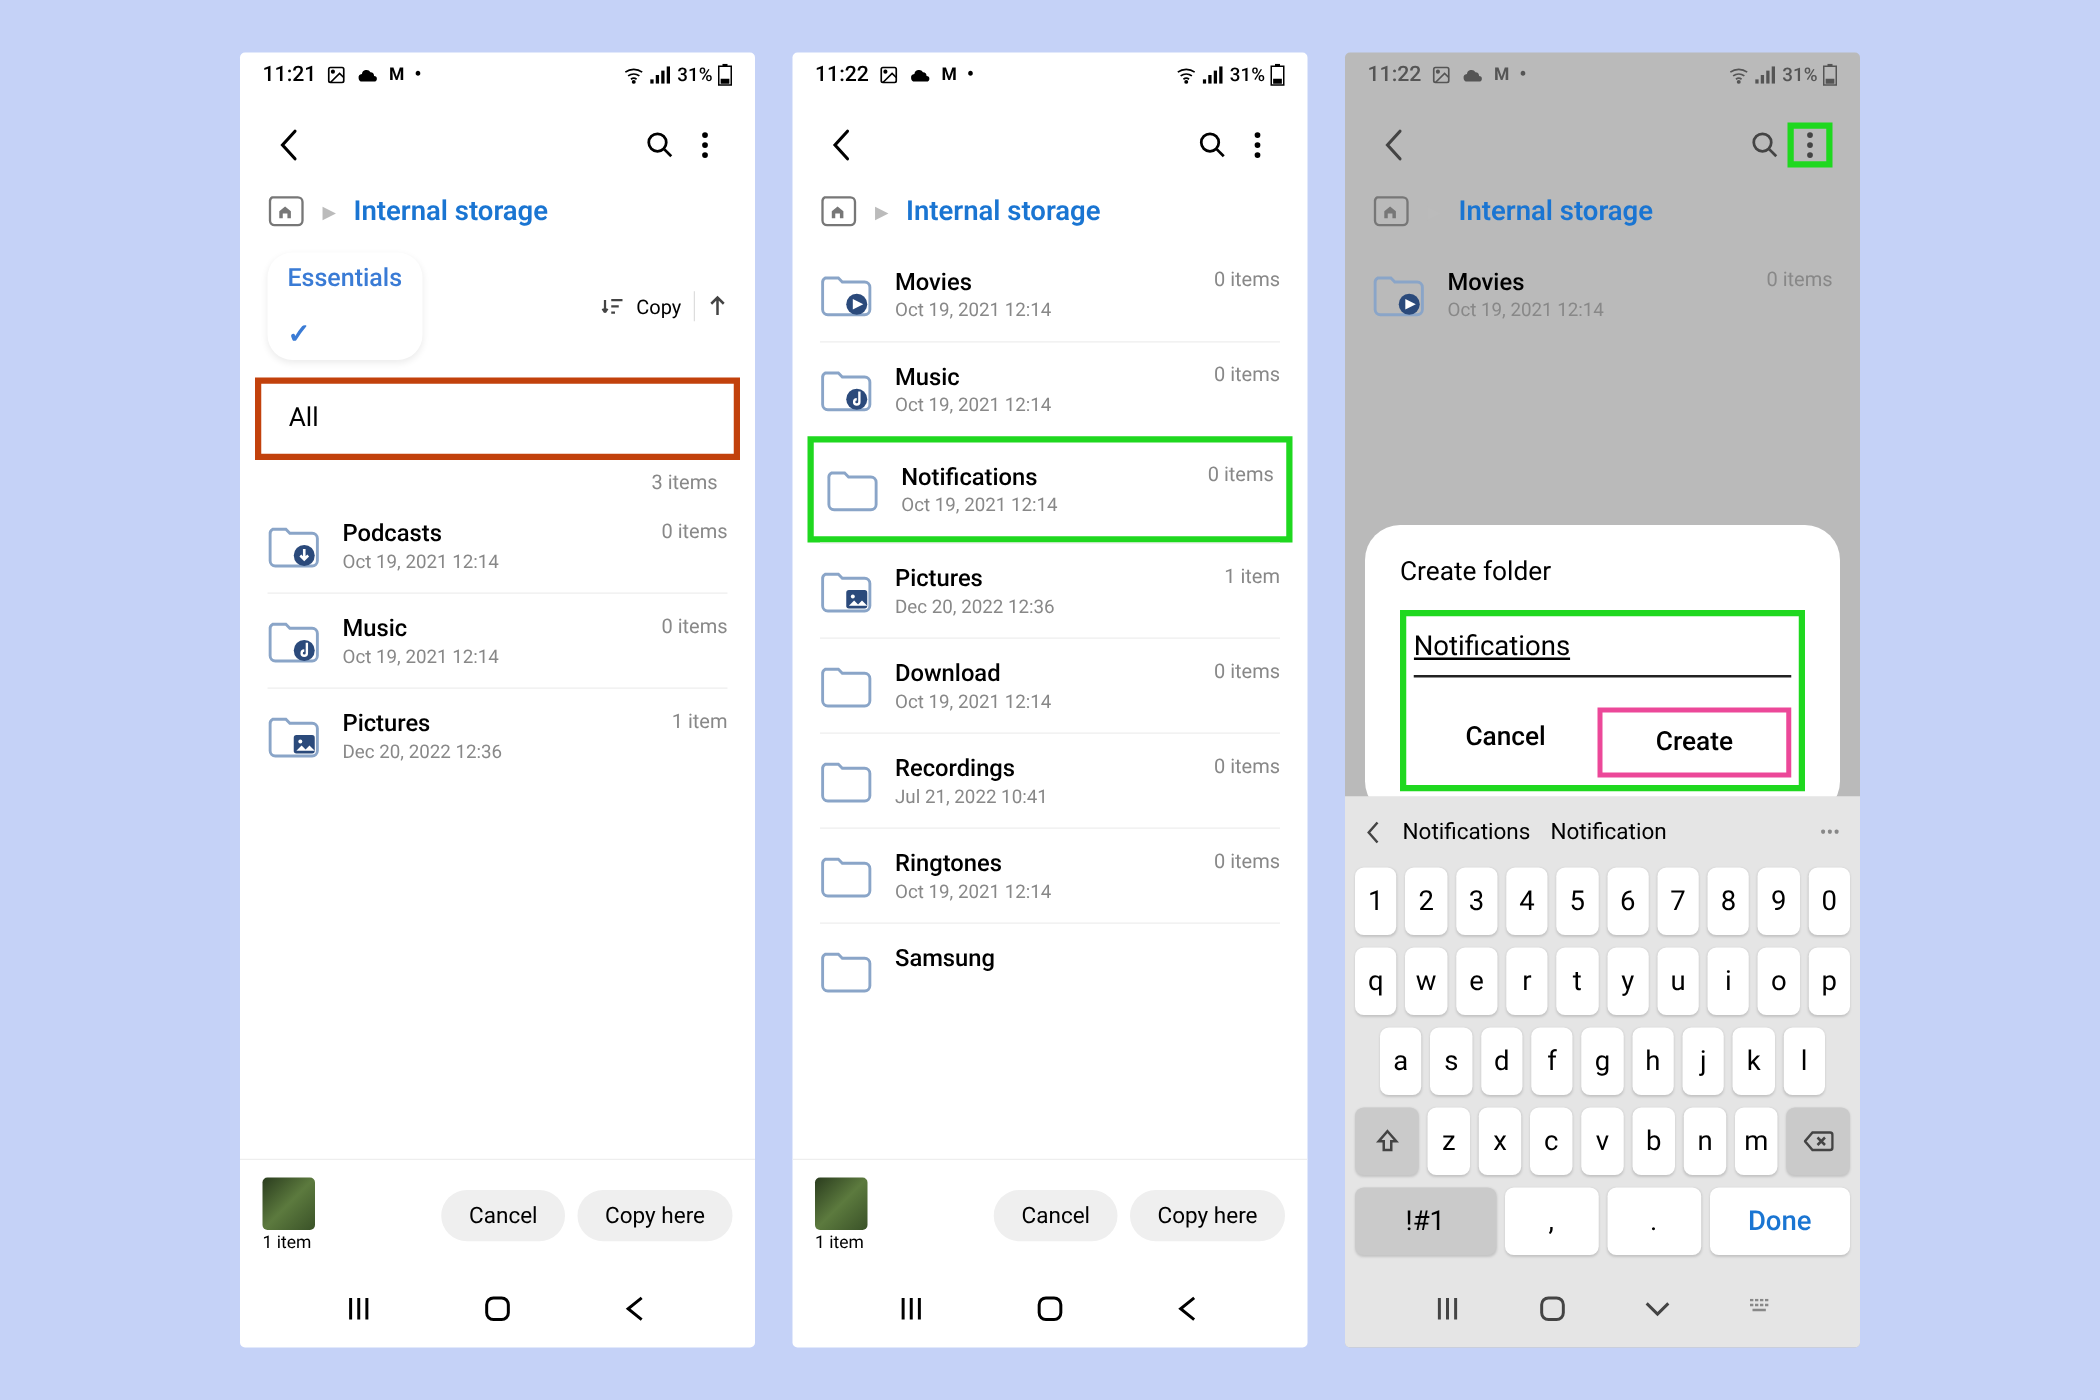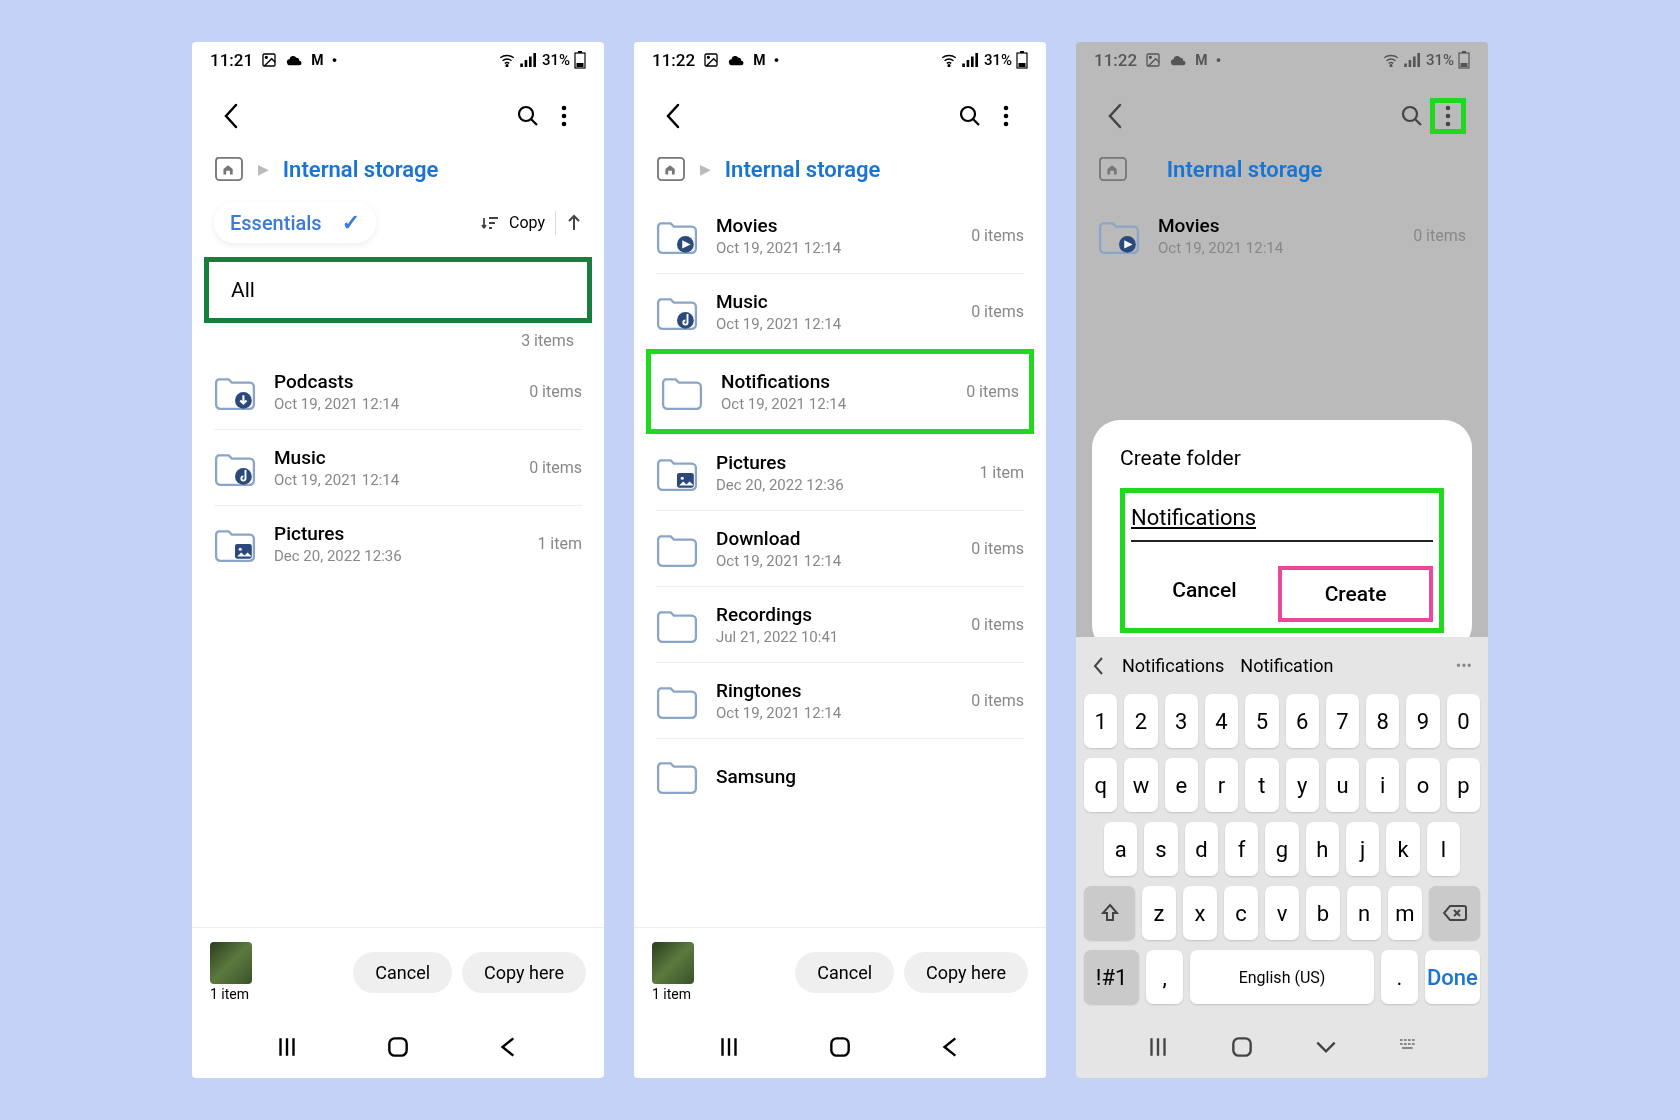--- a/index.html
+++ b/index.html
@@ -16,31 +16,31 @@
 .topbar{display:flex;align-items:center;padding:22px 22px 12px 22px;}
 .topbar .spacer{flex:1;}
 .iconbtn{width:36px;height:36px;display:flex;align-items:center;justify-content:center;}
 
 .breadcrumb-row{display:flex;align-items:center;padding:10px 22px;gap:14px;}
 .breadcrumb-row .home{width:30px;height:26px;}
 .breadcrumb-row .arrow{color:#bbb;font-size:14px;}
 .breadcrumb-link{color:#1a75d2;font-size:22px;font-weight:600;}
 
 .filter-row{display:flex;align-items:center;padding:10px 22px;}
-.chip{display:flex;align-items:center;gap:20px;padding:8px 16px;border-radius:20px;box-shadow:0 2px 6px rgba(0,0,0,0.08);}
+.chip{display:flex;gap:20px;padding:8px 16px;border-radius:20px;box-shadow:0 2px 6px rgba(0,0,0,0.08);flex-direction:column;}
 .chip-label{color:#3a7bd5;font-size:20px;font-weight:500;}
 .chip-check{color:#3a7bd5;font-size:22px;font-weight:bold;}
 .filter-row .spacer{flex:1;}
 .sort-group{display:flex;align-items:center;gap:10px;}
 .divider-v{width:1px;height:24px;background:#ddd;}
 
-.all-row{padding:16px 22px;border:5px solid #15803d;margin:4px 12px 0 12px;font-size:21px;}
+.all-row{padding:16px 22px;border:5px solid #c2410c;margin:4px 12px 0 12px;font-size:21px;}
 
 .folder-list{flex:1;overflow:hidden;padding:0 22px;}
-.folder-row{display:flex;align-items:center;padding:16px 0;border-top:1px solid #eee;gap:18px;}
+.folder-row{display:flex;padding:16px 0;border-top:1px solid #eee;gap:18px;}
 .folder-row:first-child{border-top:none;}
 .folder-row.highlight{border:5px solid #1fd81f;margin:0 -10px;padding:16px 10px;}
 .folder-icon{width:42px;height:42px;flex-shrink:0;}
 .folder-info{flex:1;}
 .folder-name{font-size:19px;font-weight:500;}
 .folder-date{font-size:15px;color:#888;margin-top:2px;}
 .item-count{font-size:16px;color:#888;}
 .item-count.hidden{visibility:hidden;}
 
 .bottombar{display:flex;align-items:center;padding:14px 18px;border-top:1px solid #eee;gap:10px;}
@@ -566,21 +566,20 @@
           <div class="key fn wide15">
             <svg width="24" height="18" viewBox="0 0 24 18" fill="none" stroke="#444" stroke-width="2">
               <path d="M7 2h14a2 2 0 012 2v10a2 2 0 01-2 2H7l-6-7z"></path>
               <path d="M11 6l6 6M17 6l-6 6"></path>
             </svg>
           </div>
         </div>
       <div class="kbd-row">
         <div class="key fn wide15">!#1</div>
         <div class="key" style="flex:1;">,</div>
-        <div class="key space">English (US)</div>
         <div class="key" style="flex:1;">.</div>
         <div class="key done">Done</div>
       </div>
     </div>
     <div class="kbd-nav">
       <svg class="nav-icon" viewBox="0 0 24 24" stroke="#444" stroke-width="2.2">
           <path d="M6 4v16M12 4v16M18 4v16"></path>
         </svg>
       <svg class="nav-icon" viewBox="0 0 24 24" fill="none" stroke="#444" stroke-width="2.2">
           <rect x="4" y="4" width="16" height="16" rx="5"></rect>

